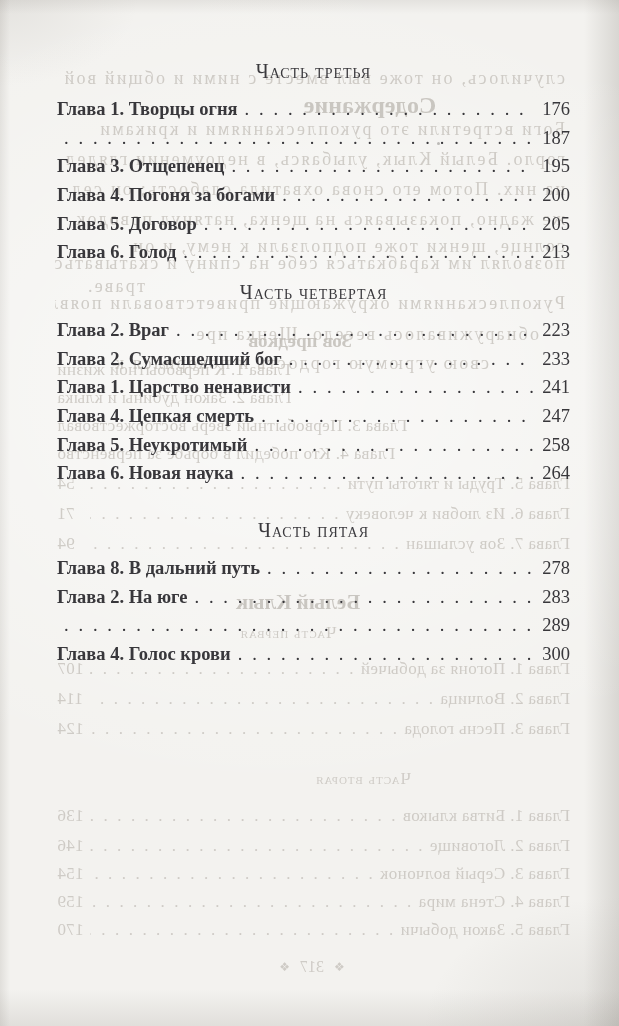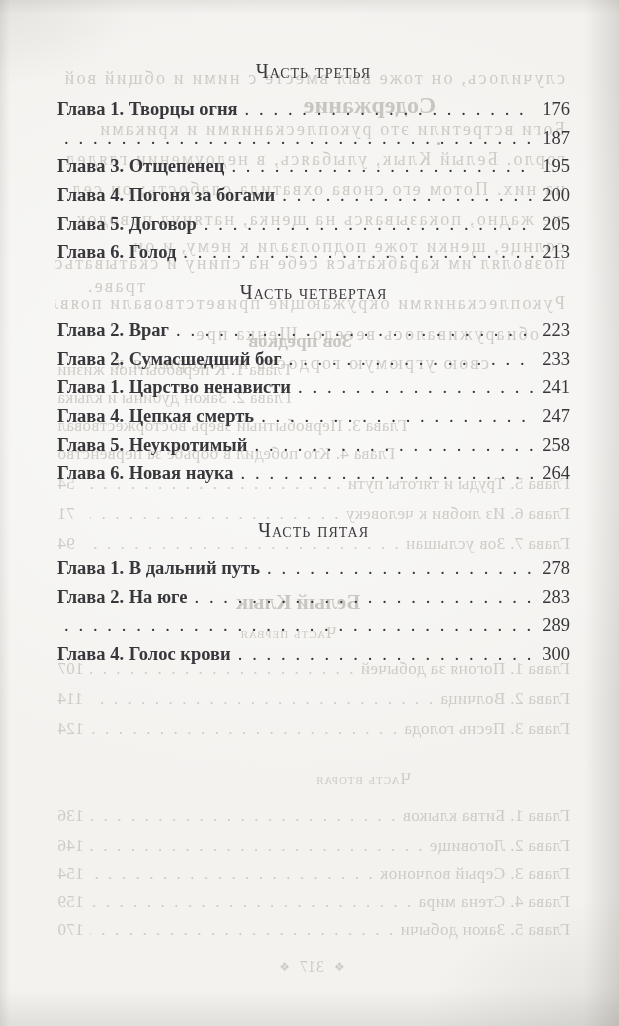--- a/index.html
+++ b/index.html
@@ -212,21 +212,21 @@
     <div class="entry">
       <span class="t">Глава 6. Новая наука</span>
       <span class="leader"></span>
       <span class="num">264</span>
     </div>
   </section>
 
   <section class="toc-section" style="top:519px">
     <h2 class="part-heading">Часть пятая</h2>
     <div class="entry">
-      <span class="t">Глава 1. В дальний путь</span>
+      <span class="t">Глава 8. В дальний путь</span>
       <span class="leader"></span>
       <span class="num">278</span>
     </div>
     <div class="entry">
       <span class="t">Глава 2. На юге</span>
       <span class="leader"></span>
       <span class="num">283</span>
     </div>
     <div class="entry">
       <span class="leader"></span>

